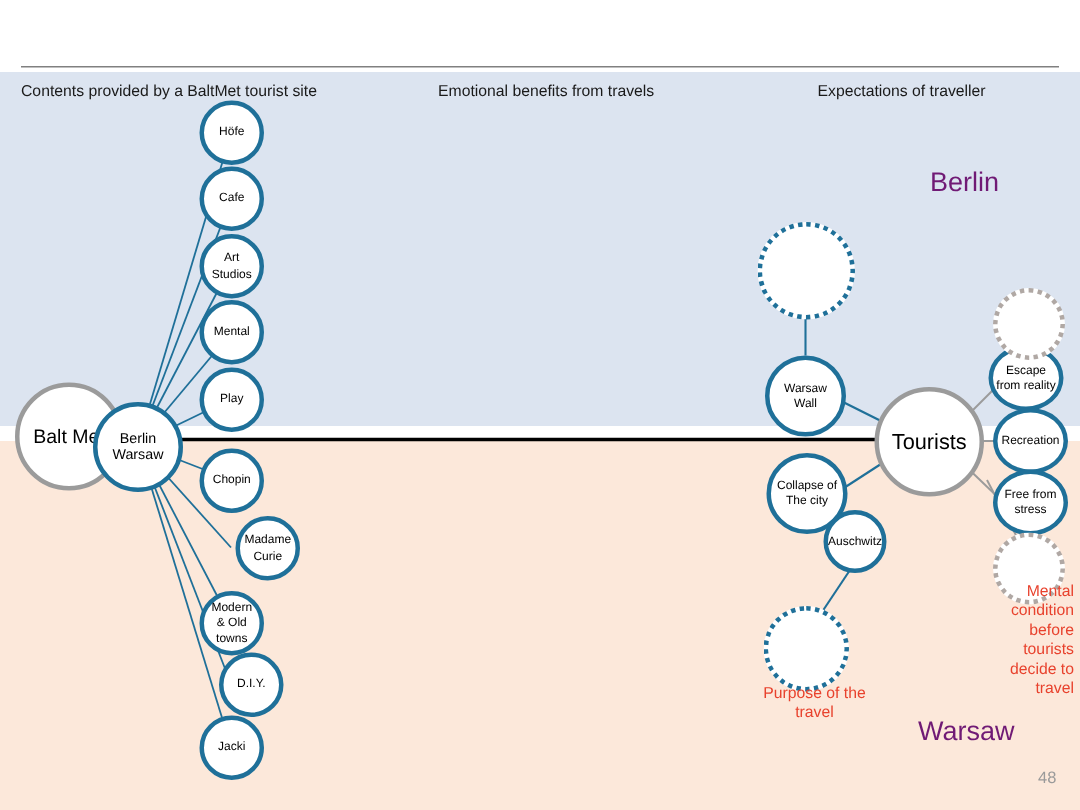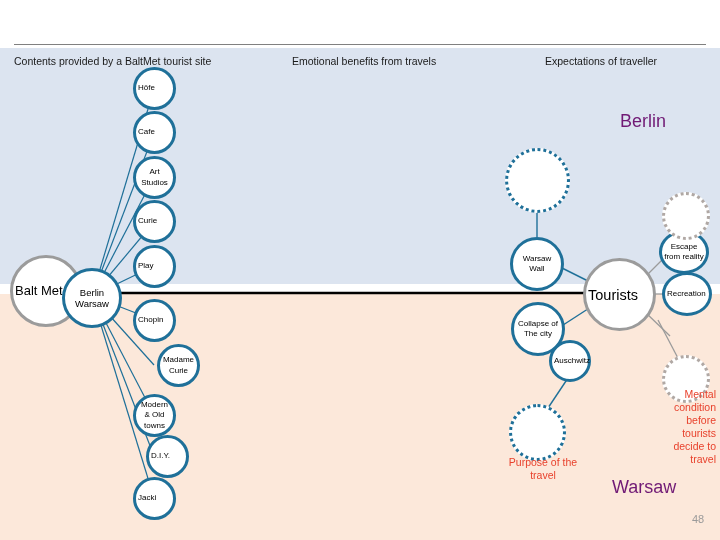--- a/index.html
+++ b/index.html
@@ -119,20 +119,21 @@
   }
 
   
   .node {
     position: absolute;
     box-sizing: border-box;
     border-radius: 50%;
     background: #ffffff;
     display: flex;
     align-items: center;
+    justify-content: center;
     text-align: center;
   }
   .node .node-label {
     display: block;
     line-height: 10.5px;
     color: #000000;
     padding: 0 2px;
   }
   .node-blue {
     border: 3px solid #1f7099;
@@ -208,21 +209,21 @@
   <div class="node node-blue" style="left:133px; top:67px; width:43px; height:43px;">
     <span class="node-label">Höfe</span>
   </div>
   <div class="node node-blue" style="left:133px; top:111px; width:43px; height:43px;">
     <span class="node-label">Cafe</span>
   </div>
   <div class="node node-blue" style="left:133px; top:156px; width:43px; height:43px;">
     <span class="node-label">Art Studios</span>
   </div>
   <div class="node node-blue" style="left:133px; top:200px; width:43px; height:43px;">
-    <span class="node-label">Curie</span>
+    <span class="node-label">Mental</span>
   </div>
   <div class="node node-blue" style="left:133px; top:245px; width:43px; height:43px;">
     <span class="node-label">Play</span>
   </div>
   <div class="node node-blue" style="left:133px; top:299px; width:43px; height:43px;">
     <span class="node-label">Chopin</span>
   </div>
   <div class="node node-blue" style="left:133px; top:344px; width:43px; height:43px;margin-left:24px;">
     <span class="node-label">Madame Curie</span>
   </div>
@@ -249,20 +250,23 @@
   <div class="node node-gray node-big-gray" style="left:583px; top:258px; width:73px; height:73px;">
     <span class="node-label">Tourists</span>
   </div>
 
   <div class="node node-blue" style="left:659px; top:230px; width:50px; height:44px;">
     <span class="node-label">Escape from reality</span>
   </div>
   <div class="node node-blue" style="left:662px; top:272px; width:50px; height:44px;">
     <span class="node-label">Recreation</span>
   </div>
+  <div class="node node-blue" style="left:662px; top:313px; width:50px; height:44px;">
+    <span class="node-label">Free from stress</span>
+  </div>
 
   <div class="node node-dashed-blue" style="left:505px; top:148px; width:65px; height:65px;">
     <span class="node-label"></span>
   </div>
   <div class="node node-dashed-gray" style="left:662px; top:192px; width:48px; height:48px;">
     <span class="node-label"></span>
   </div>
   <div class="node node-dashed-gray" style="left:662px; top:355px; width:48px; height:48px;">
     <span class="node-label"></span>
   </div>

